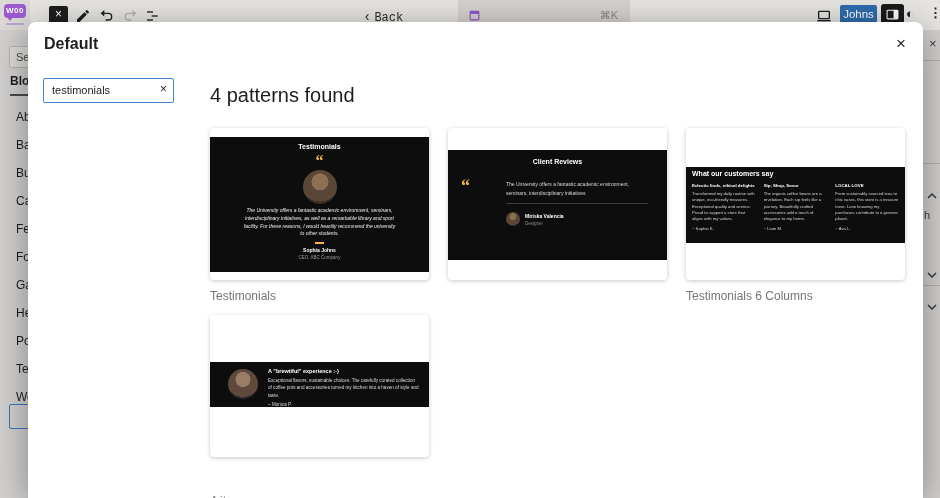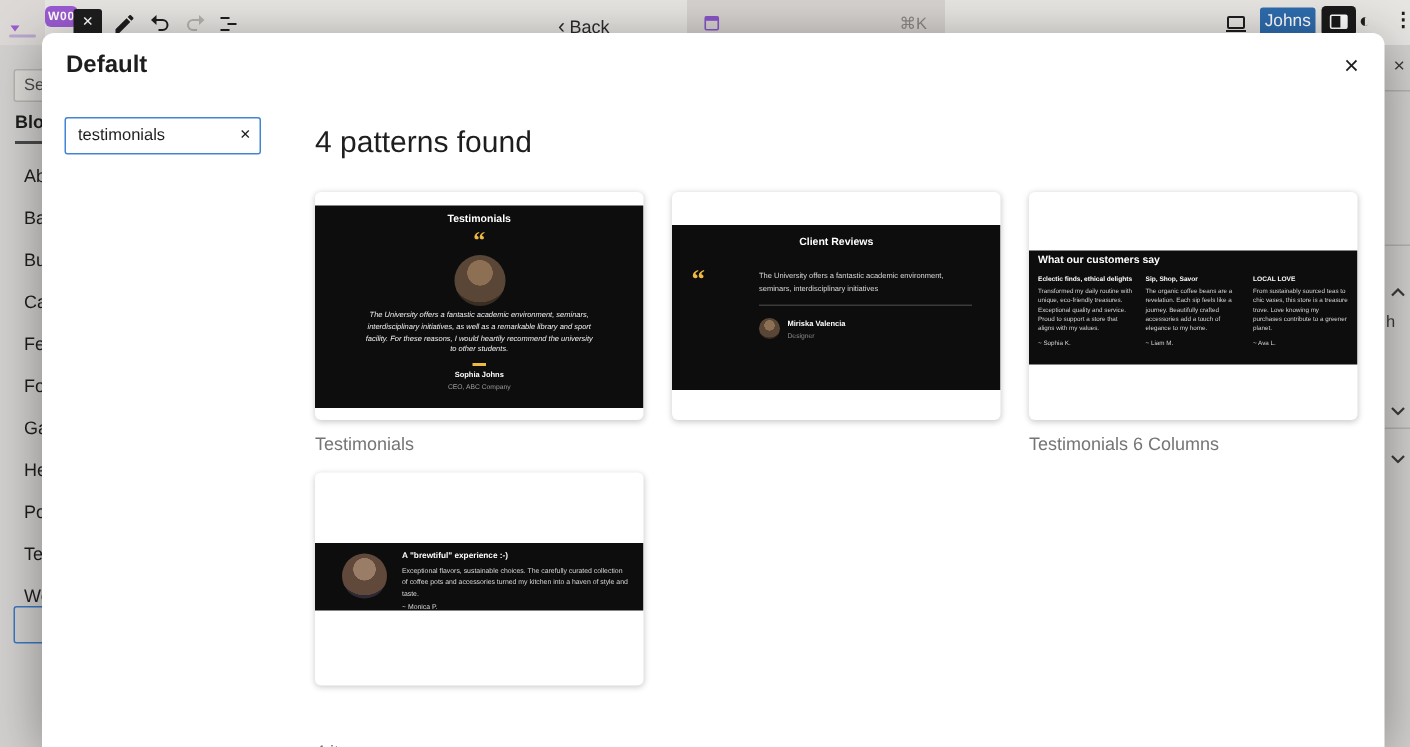--- a/index.html
+++ b/index.html
@@ -4,28 +4,28 @@
 <style>
   * { box-sizing: border-box; }
   html,body { margin:0; padding:0; }
   body { font-family:"Liberation Sans",sans-serif; background:#888; }
   .screen { position:relative; width:940px; height:498px; background:#d3d1cf; overflow:hidden; }
 
   
   .topbar { position:absolute; left:0; top:0; width:940px; height:30px; background:#e8e6e3; }
   .logo-tile { position:absolute; left:0; top:0; width:30px; height:30px; background:#dcd9d6; }
   .logo-bubble { position:absolute; left:4px; top:4px; width:22px; height:14px; background:#9b5bd2; border-radius:4px;
-    color:#fff; font-size:8px; font-weight:bold; text-align:center; line-height:14px; letter-spacing:0.5px;margin-left:26px; }
+    color:#fff; font-size:8px; font-weight:bold; text-align:center; line-height:14px; letter-spacing:0.5px; }
   .logo-tail { position:absolute; left:7px; top:17px; width:0; height:0; border-left:3px solid transparent; border-right:3px solid transparent; border-top:4px solid #9b5bd2; }
   .logo-dash { position:absolute; left:6px; top:23px; width:18px; height:2px; background:#b9a8cd; border-radius:1px; }
   .inserter-close-btn { position:absolute; left:49px; top:6px; width:19px; height:18px; background:#1e1e1e; border-radius:2px;
     color:#fff; font-size:12px; line-height:17px; text-align:center; cursor:pointer; }
   .tb-icon { position:absolute; top:8px; width:16px; height:16px; }
   .tb-icon svg { display:block; }
-  .back-link { position:absolute; left:372px; top:9px; font-size:12px; color:#2b2b2b; }
+  .back-link { position:absolute; left:363px; top:9px; font-size:12px; color:#2b2b2b;font-family:Liberation Mono, monospace; }
   .back-link .chev { font-size:14px; margin-right:3px; }
   .doc-pill { position:absolute; left:458px; top:0; width:172px; height:30px; background:#d6d3d0; }
   .shortcut { position:absolute; right:12px; top:9px; font-size:11px; color:#8a8886; }
   .save-btn { position:absolute; left:840px; top:5px; width:37px; height:19px; background:#2e6cae; border-radius:2px;
     color:#fff; font-size:11.5px; font-weight:500; text-align:center; line-height:19px; cursor:pointer; }
   .sidebar-toggle { position:absolute; left:881px; top:4px; width:23px; height:20px; background:#1a1a1a; border-radius:3px; display:flex; align-items:center; justify-content:center; }
   .styles-btn { position:absolute; left:906px; top:6px; font-size:13px; color:#1e1e1e; }
   .options-btn { position:absolute; left:929px; top:5px; font-size:13px; font-weight:bold; color:#1e1e1e; letter-spacing:0; }
 
   

